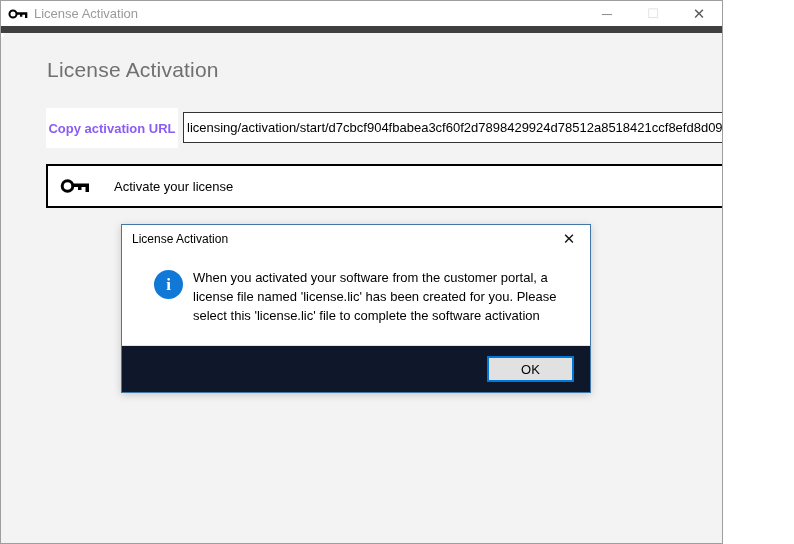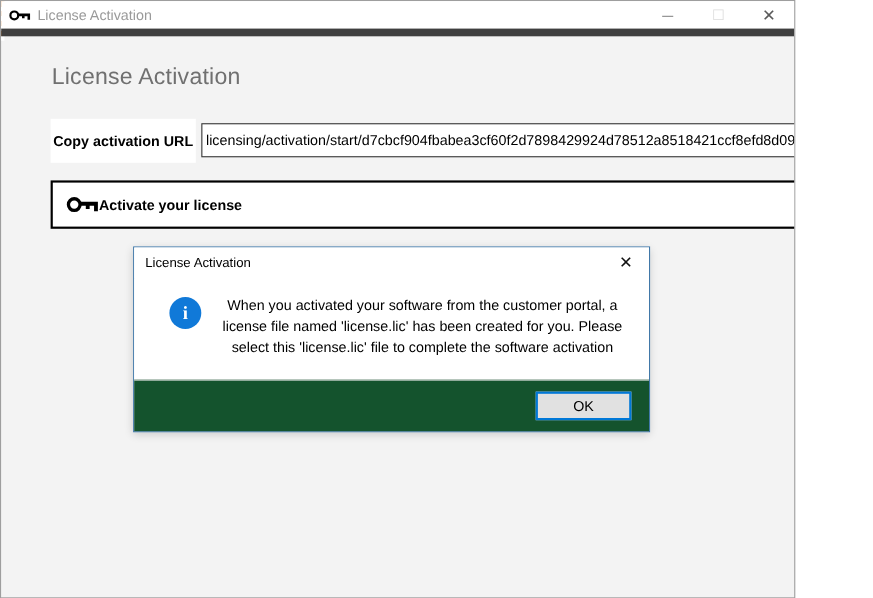--- a/index.html
+++ b/index.html
@@ -45,39 +45,39 @@
   .heading {
     position: absolute; left: 46px; top: 57px;
     font-size: 21px; color: #707070; letter-spacing: 0.2px;
   }
 
   .copy-url-btn {
     position: absolute; left: 45px; top: 107px; width: 132px; height: 40px;
     background: #ffffff; border: none;
     display: flex; align-items: center; justify-content: center;
     font-family: "Liberation Sans", sans-serif;
-    font-size: 13px; font-weight: bold; color: #000000; cursor: pointer;
+    font-size: 13px; font-weight: bold; color: #8b5cf6; cursor: pointer;
   }
 
   .url-input {
     position: absolute; left: 182px; top: 111px; width: 601px; height: 31px;
     border: 1px solid #333333; background: #ffffff;
     font-family: "Liberation Sans", sans-serif;
     font-size: 13px; color: #000000; padding: 0 3px;
   }
 
   .activate-btn {
     position: absolute; left: 45px; top: 163px; width: 736px; height: 44px;
     background: #ffffff; border: 2px solid #000000;
     display: flex; align-items: center; cursor: pointer;
     font-family: "Liberation Sans", sans-serif;
   }
   .activate-btn .key-wrap { margin-left: 12px; display: flex; align-items: center; }
   .activate-btn .label {
-    margin-left: 0; font-size: 13px; font-weight: bold; color: #000000;
+    margin-left: 24px; font-size: 13px; font-weight: normal; color: #000000;
   }
 
   
   .dialog {
     position: absolute; left: 120px; top: 223px; width: 470px; height: 169px;
     background: #ffffff; border: 1px solid #4178a8;
     box-shadow: 0 2px 8px rgba(0,0,0,0.18);
   }
   .dialog-titlebar {
     position: absolute; left: 0; top: 0; width: 100%; height: 28px;
@@ -91,25 +91,25 @@
   }
   .dialog-body { position: absolute; left: 0; top: 28px; width: 100%; height: 94px; background: #ffffff; }
   .info-icon {
     position: absolute; left: 32px; top: 17px; width: 29px; height: 29px;
     border-radius: 50%; background: #1079d8; color: #ffffff;
     display: flex; align-items: center; justify-content: center;
     font-size: 17px; font-weight: bold; font-family: "Liberation Serif", serif;
   }
   .dialog-message {
     position: absolute; left: 71px; top: 16px; width: 382px;
-    font-size: 13px; color: #000000; line-height: 1.45; text-align: center;
+    font-size: 13px; color: #000000; line-height: 1.45;
   }
   .dialog-footer {
     position: absolute; left: 0; bottom: 0; width: 100%; height: 47px;
-    background: #14532d; border-top: 1px solid #e4e4e4;
+    background: #0f172a; border-top: 1px solid #e4e4e4;
   }
   .ok-btn {
     position: absolute; right: 16px; top: 10px; width: 87px; height: 26px;
     background: #e1e1e1; border: 2px solid #0078d7;
     font-family: "Liberation Sans", sans-serif;
     font-size: 13px; color: #000000; cursor: pointer;
   }
 </style>
 </head>
 <body>

